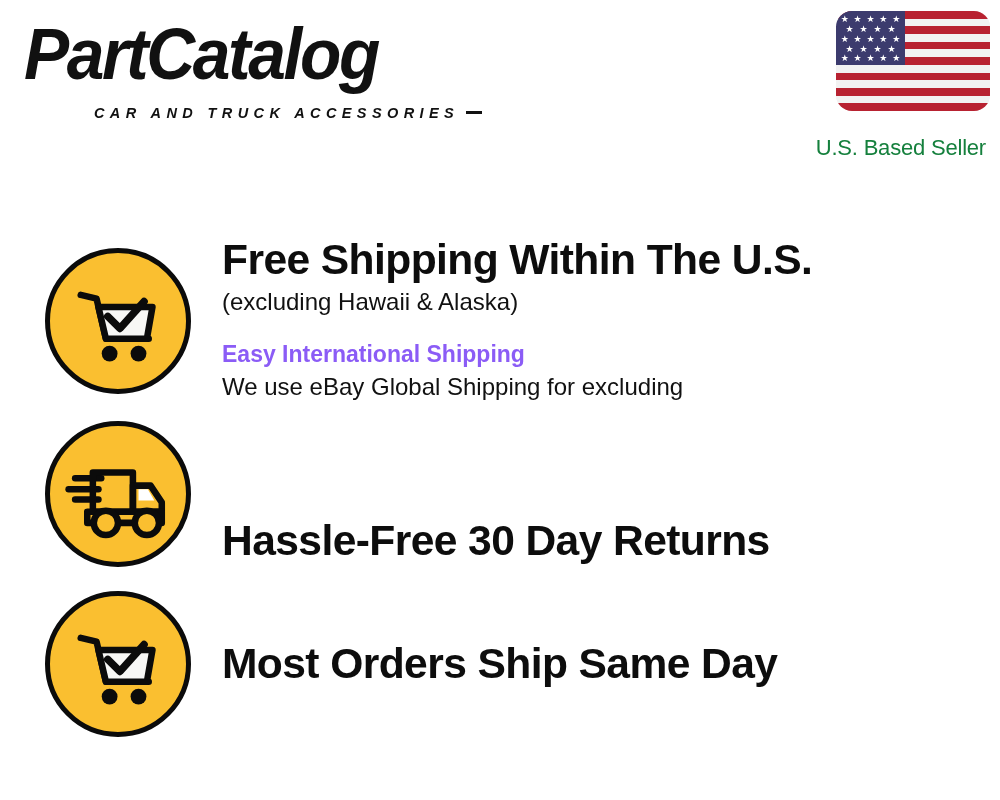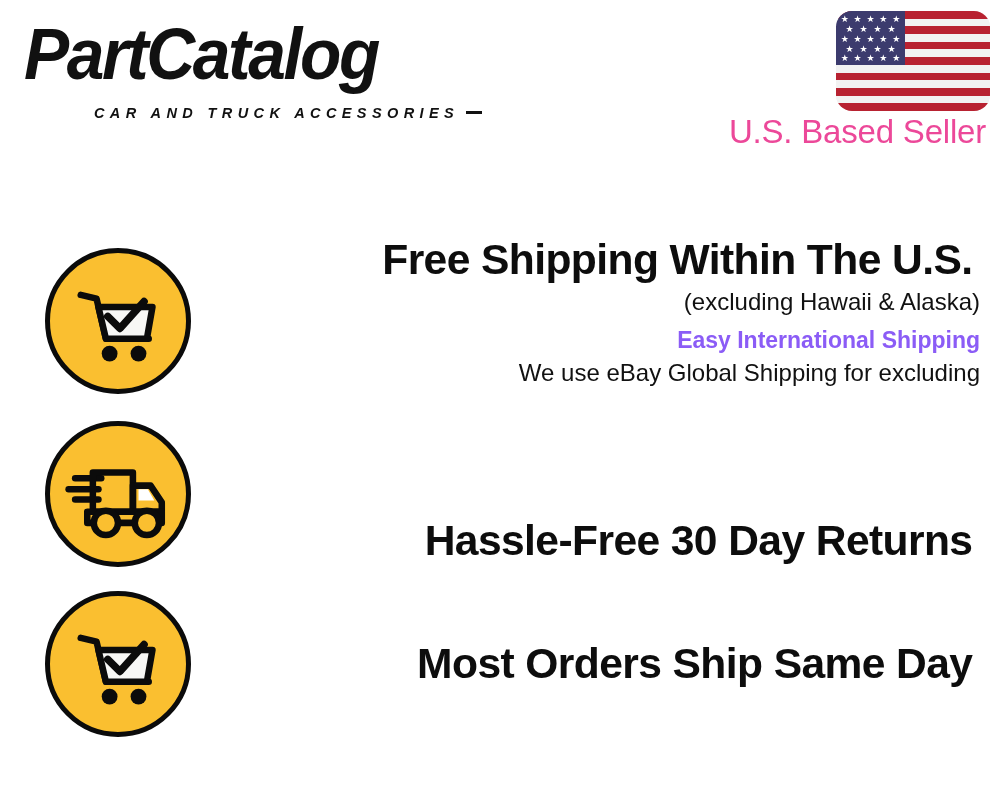--- a/index.html
+++ b/index.html
@@ -135,38 +135,37 @@
   }
   .star-row.offset {
     left: 3.5px;
     width: 62px;
   }
   .star-row span { display: block; }
 
   .seller-label {
     position: absolute;
     right: 14px;
-    top: 112px;
+    top: 128px;
     font-family: "Liberation Sans", sans-serif;
     font-weight: normal;
-    font-size: 33px;
+    font-size: 22px;
     line-height: 40px;
     letter-spacing: -0.2px;
-    color: #ec4899;
+    color: #15803d;
     white-space: nowrap;
   }
 
   
   .features {
     position: absolute;
     left: 0;
     top: 0;
     width: 1000px;
     height: 800px;
-    text-align: right;
   }
 
   .feature {
     position: absolute;
     left: 0;
     width: 1000px;
   }
   .feature-1 { top: 234px; height: 176px; }
   .feature-2 { top: 420px; height: 152px; }
   .feature-3 { top: 590px; height: 152px; }
@@ -225,21 +224,21 @@
     font-family: "Liberation Sans", sans-serif;
     font-weight: bold;
     font-size: 23px;
     line-height: 32px;
     color: #8b5cf6;
     white-space: nowrap;
   }
 
   .feature-1 .feature-text { top: 0px; }
   .feature-1 .headline { margin: 0 0 2px 0; }
-  .feature-1 .subline.note { margin: 0 0 6px 0; }
+  .feature-1 .subline.note { margin: 0 0 20px 0; }
   .feature-1 .subline-strong { margin: 0 0 1px 0; }
 
   .feature-2 .feature-text { top: 48px; margin-top: 47px; }
   .feature-3 .feature-text { top: 48px; }
 </style>
 </head>
 <body>
 
 <div class="page">
 

